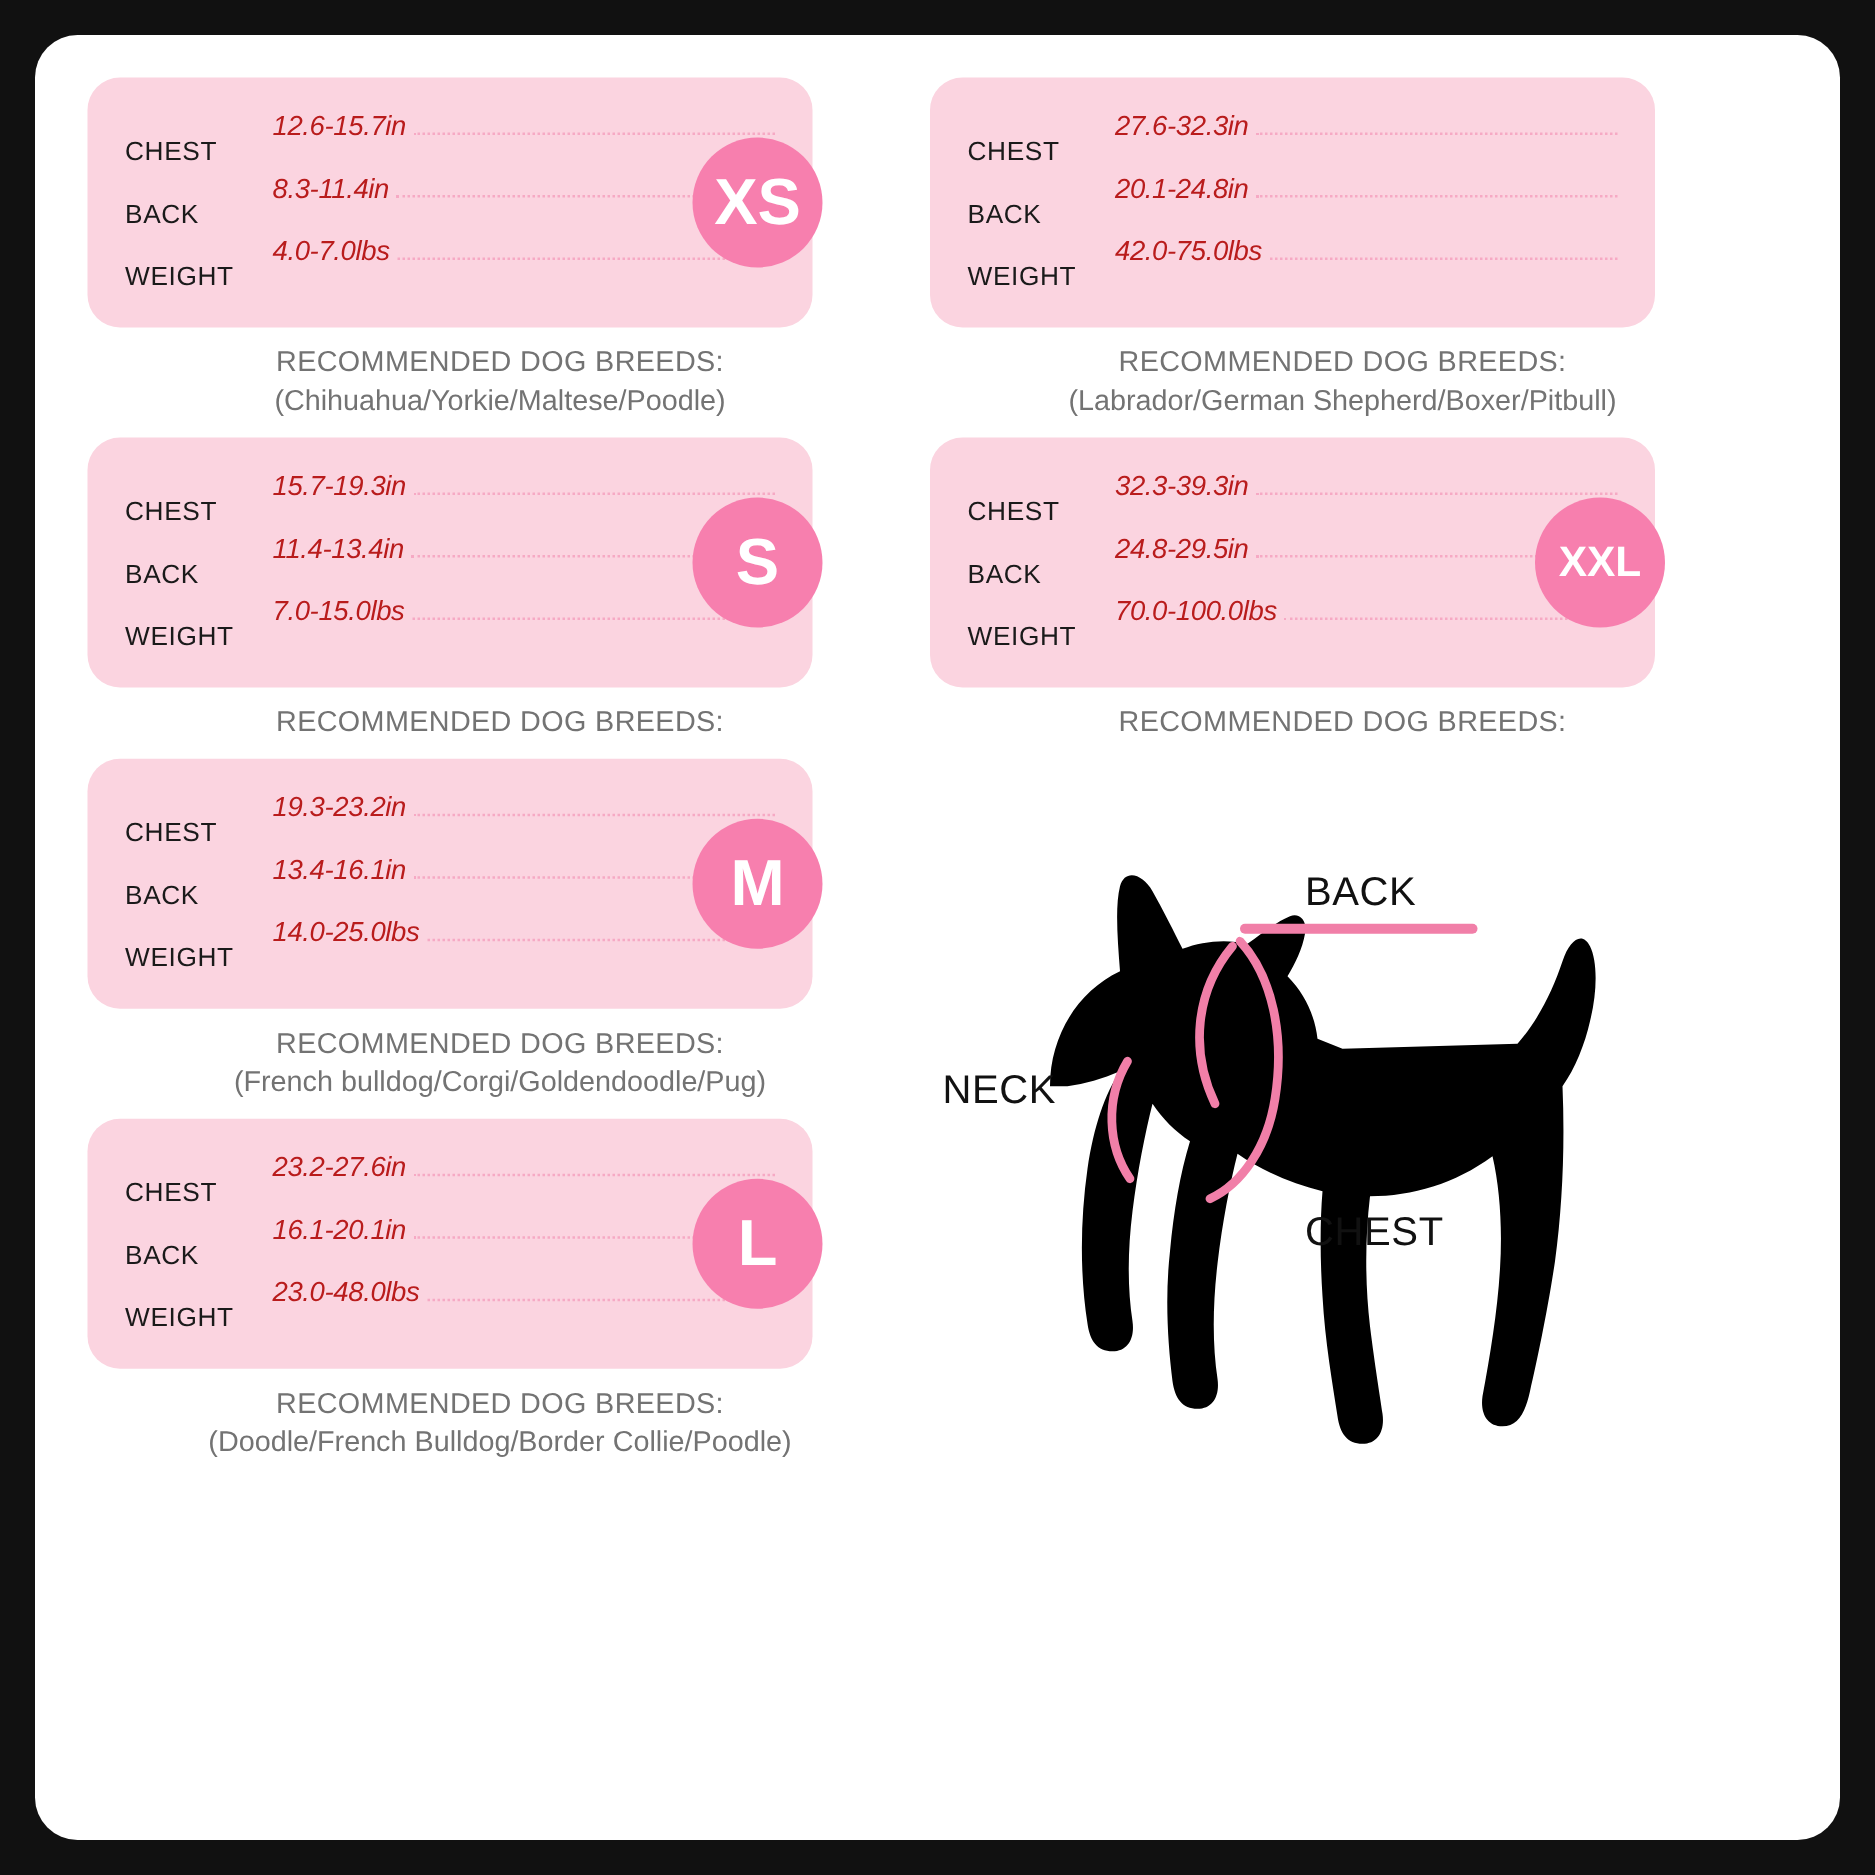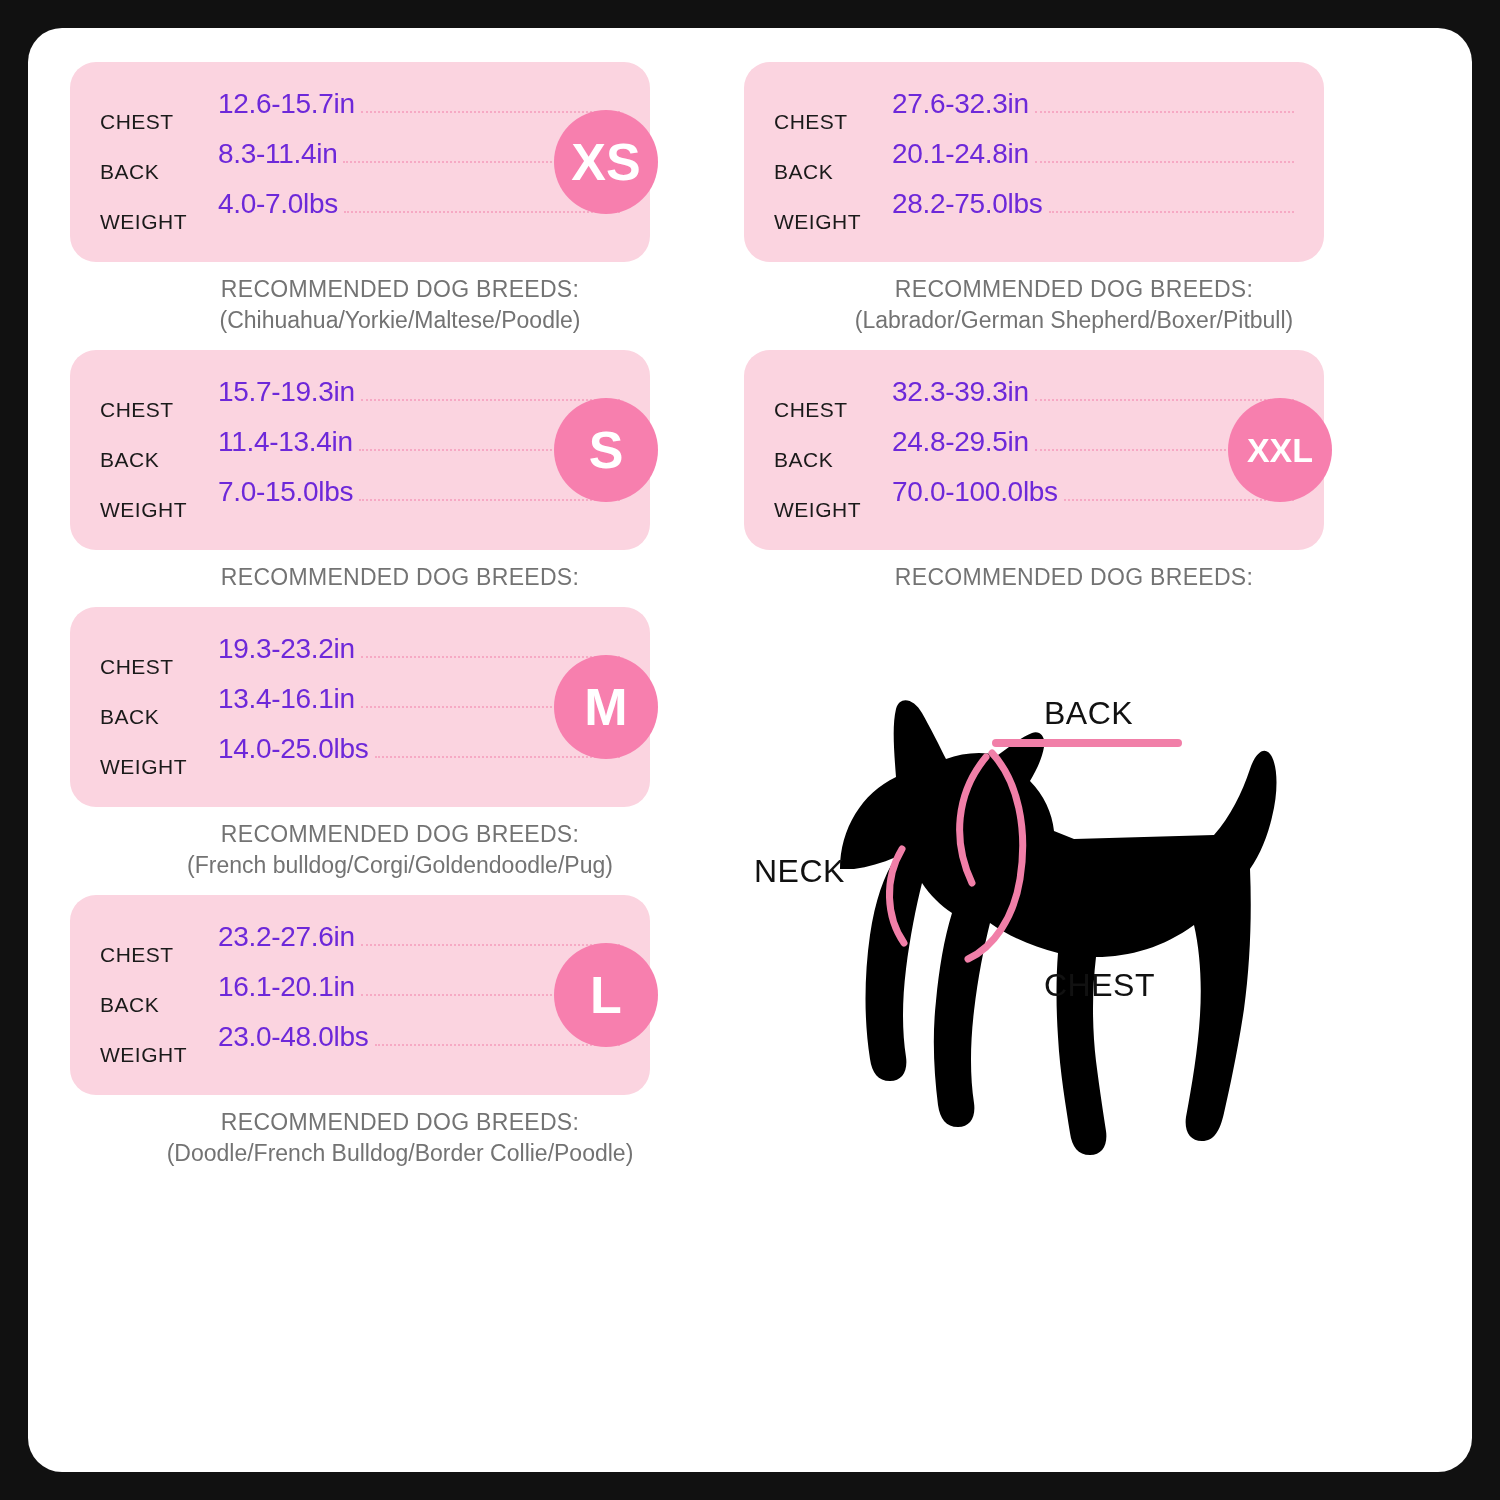--- a/index.html
+++ b/index.html
@@ -63,26 +63,27 @@
   .row .lbl {
     font-size: 21px;
     color: #1a1a1a;
     letter-spacing: 0.5px;
     width: 118px;
     flex: none;
     align-self: flex-end;
     padding-bottom: 4px;
   }
   .row .val {
-    font-size: 28px;
-    color: #6d28d9;
+    font-size: 22px;
+    color: #b91c1c;
     letter-spacing: -0.3px;
     position: relative;
     z-index: 2;
     background: transparent;
+    font-style: italic;
   }
   .row .dots {
     flex: 1;
     border-bottom: 2px dotted #f6a9c4;
     margin-bottom: 7px;
     margin-left: 6px;
   }
   .badge {
     position: absolute;
     right: -8px;
@@ -258,21 +259,21 @@
               <span class="val">27.6-32.3in</span>
               <span class="dots"></span>
             </div>
             <div class="row">
               <span class="lbl">BACK</span>
               <span class="val">20.1-24.8in</span>
               <span class="dots"></span>
             </div>
             <div class="row">
               <span class="lbl">WEIGHT</span>
-              <span class="val">28.2-75.0lbs</span>
+              <span class="val">42.0-75.0lbs</span>
               <span class="dots"></span>
             </div>
           </div>
           <div class="breeds">
             <div class="ttl">RECOMMENDED DOG BREEDS:</div>
             <div>(Labrador/German Shepherd/Boxer/Pitbull)</div>
           </div>
         </div>
 
         <div class="size-block">

